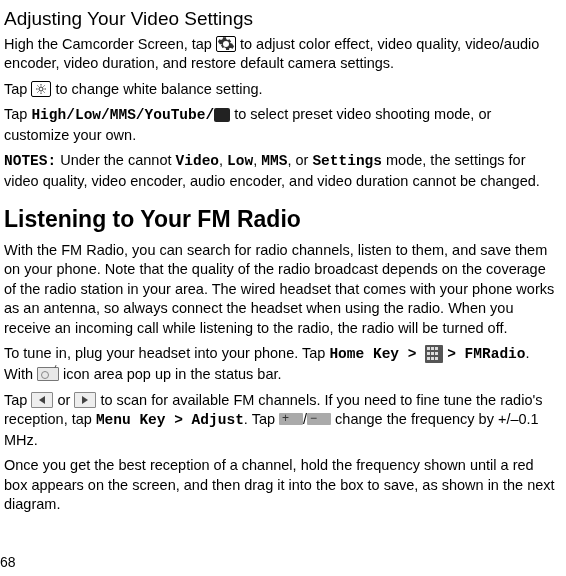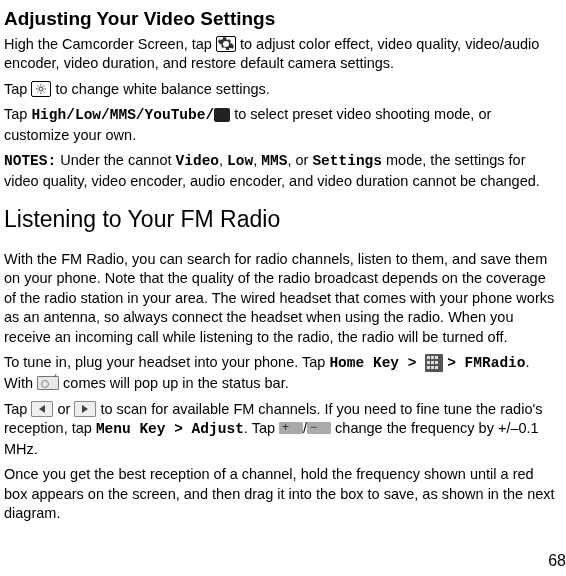--- a/index.html
+++ b/index.html
@@ -9,29 +9,29 @@
       background: #fff;
       font-family: Arial, Helvetica, sans-serif;
       color: #000;
       padding: 4px 8px 4px 4px;
       font-size: 14.5px;
       line-height: 1.35;
       position: relative;
     }
     h2 {
       font-size: 19px;
-      font-weight: bold;
+      font-weight: normal;
       margin-bottom: 3px;
       margin-top: 2px;
     }
     h1.section {
       font-size: 23px;
-      font-weight: normal;
+      font-weight: bold;
       margin-top: 12px;
-      margin-bottom: 15px;
+      margin-bottom: 6px;
     }
     p { margin-bottom: 6px; }
     .icon {
       display: inline-block;
       vertical-align: middle;
       position: relative;
       top: -1px;
     }
     .icon-box {
       width: 20px; height: 16px;
@@ -121,22 +121,22 @@
       position: absolute;
       left: 3px; top: -3px;
       font-size: 12px;
       color: #333;
     }
     b { font-weight: bold; font-family: Liberation Mono, monospace; }
     .page-num {
       position: absolute;
       bottom: 4px;
       left: 0; right: 0;
-      text-align: right;
-      font-size: 16px;
+      text-align: left;
+      font-size: 14px;
     }
   </style>
 </head>
 <body>
 
 <h2>Adjusting Your Video Settings</h2>
 
 <p>
   <span>High the Camcorder Screen, tap </span>
   <span class="icon icon-box">
@@ -148,21 +148,21 @@
 </p>
 
 <p>
   <span>Tap </span>
   <span class="icon icon-box">
     <svg viewBox="0 0 24 24" width="14" height="12" stroke="#333" stroke-width="2" fill="none">
         <circle cx="12" cy="12" r="4"></circle>
         <path d="M12 2v3M12 19v3M2 12h3M19 12h3M5 5l2 2M17 17l2 2M5 19l2-2M17 7l2-2"></path>
       </svg>
   </span>
-  <span> to change white balance settings.</span>
+  <span> to change white balance setting.</span>
 </p>
 
 <p>
   <span>Tap </span>
   <b>High/Low/MMS/YouTube/</b><span class="icon icon-small-dark"></span>
   <span> to select preset video shooting mode, or customize your own.</span>
 </p>
 
 <p>
   <b>NOTES:</b><span> Under the cannot </span><b>Video</b><span>, </span><b>Low</b><span>, </span><b>MMS</b><span>, or </span><b>Settings</b><span> mode, the settings for video quality, video encoder, audio encoder, and video duration cannot be changed.</span>
@@ -181,21 +181,21 @@
       <span></span>
       <span></span>
       <span></span>
       <span></span>
       <span></span>
       <span></span>
       <span></span>
     </span>
   <b> &gt; FMRadio</b><span>. With </span>
   <span class="icon icon-radio"></span>
-  <span> comes will pop up in the status bar.</span>
+  <span> icon area pop up in the status bar.</span>
 </p>
 
 <p>
   <span>Tap </span>
   <span class="icon icon-arrow left"></span>
   <span> or </span>
   <span class="icon icon-arrow right"></span>
   <span> to scan for available FM channels. If you need to fine tune the radio's reception, tap </span>
   <b>Menu Key &gt; Adjust</b><span>. Tap </span>
   <span class="icon icon-bar plus"></span><span>/</span><span class="icon icon-bar minus"></span>

